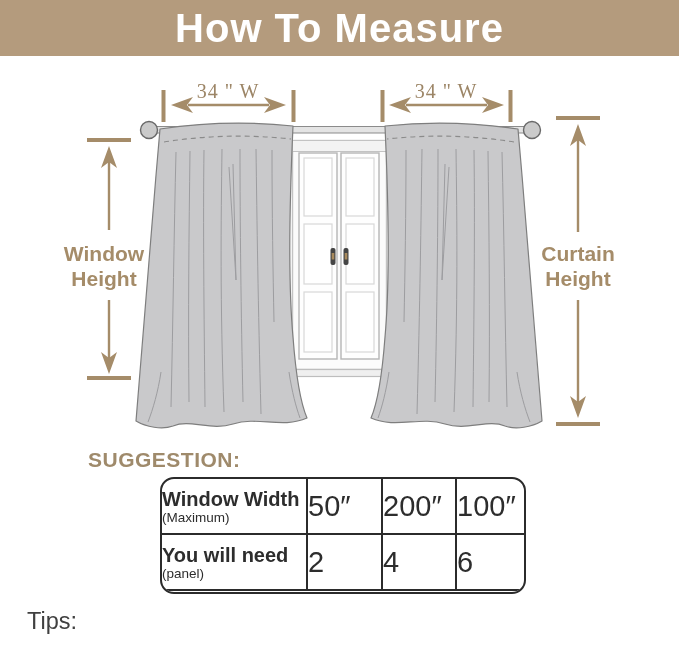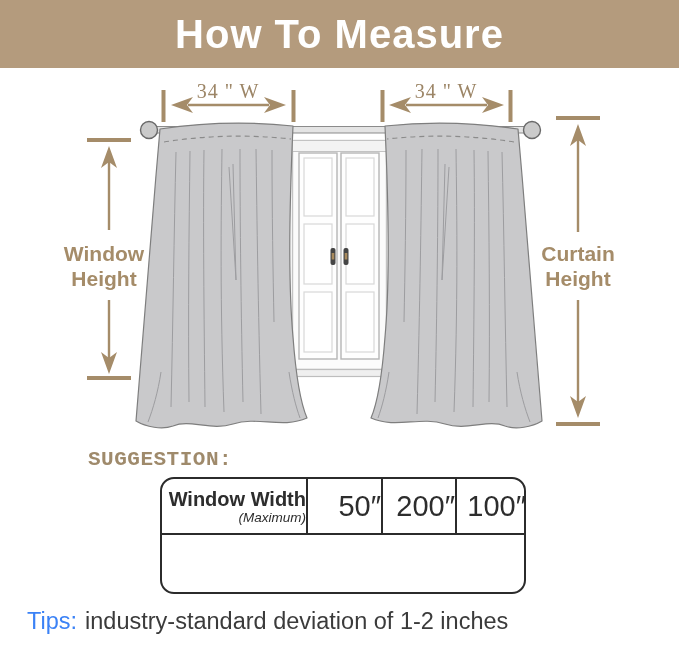--- a/index.html
+++ b/index.html
@@ -1,56 +1,56 @@
 <!DOCTYPE html>
 <html><head>
 <meta charset="utf-8">
 <style>
   html,body{margin:0;padding:0;}
   body{
     width:679px;height:668px;position:relative;overflow:hidden;
     background:#ffffff;font-family:"Liberation Sans",sans-serif;
   }
   .banner{
-    position:absolute;top:0;left:0;width:679px;height:68px;
+    position:absolute;top:0;left:0;width:679px;height:56px;
     background:#b49b7d;display:flex;align-items:center;justify-content:center;
   }
   .banner-title{
     color:#ffffff;font-size:40px;font-weight:bold;letter-spacing:1px;margin:0;
   }
   .diagram-svg{position:absolute;top:72px;left:0;}
   .measure-label{
     font-family:"Liberation Sans",sans-serif;font-size:21px;font-weight:bold;
     fill:#a58c69;
   }
   .width-label{
     font-family:"Liberation Serif",serif;font-size:20px;fill:#9c8566;letter-spacing:1px;
   }
   .suggestion-label{
     position:absolute;top:448px;left:88px;
-    font-size:21px;font-weight:bold;color:#9f8a6b;letter-spacing:0.5px;font-family:Liberation Mono, monospace;
+    font-size:21px;font-weight:bold;color:#9f8a6b;letter-spacing:0.5px;
   }
   .table-wrap{
     position:absolute;top:477px;left:160px;width:362px;height:113px;
     border:2.5px solid #2b2b2b;border-radius:14px;overflow:hidden;background:#fff;
   }
   .size-table{border-collapse:collapse;margin:-2px;width:366px;table-layout:fixed;}
   .size-table td{
-    border:2.5px solid #2b2b2b;text-align:right;vertical-align:middle;
+    border:2.5px solid #2b2b2b;text-align:left;vertical-align:middle;
     height:54px;padding:0;color:#2d2d2d;
   }
   .cell-label{font-size:20px;font-weight:bold;line-height:1.05;padding-top:2px;}
-  .cell-sub{font-size:13.5px;line-height:1.1;margin-top:1px;font-style:italic;}
+  .cell-sub{font-size:13.5px;line-height:1.1;margin-top:1px;}
   .cell-value{font-size:29px;}
   .tips{
     position:absolute;top:608px;left:27px;width:636px;
     display:flex;align-items:flex-start;
     font-size:23.5px;color:#3b3b3b;
   }
-  .tips-label{color:#3b82f6;margin-right:8px;white-space:nowrap;text-align:center;}
+  .tips-label{color:#404040;margin-right:22px;white-space:nowrap;text-align:center;}
   .tips-body{line-height:1.18;}
 </style>
 </head>
 <body>
 
 <div class="banner">
   <h1 class="banner-title">How To Measure</h1>
 </div>
 
 <svg class="diagram-svg" width="679" height="376" viewBox="0 0 679 376">
@@ -179,22 +179,30 @@
     <tbody>
         <tr>
       <td>
         <div class="cell-label">Window Width</div>
         <div class="cell-sub">(Maximum)</div>
       </td>
       <td class="cell-value">50″</td>
       <td class="cell-value">200″</td>
       <td class="cell-value">100″</td>
     </tr>
+    <tr>
+      <td>
+        <div class="cell-label">You will need</div>
+        <div class="cell-sub">(panel)</div>
+      </td>
+      <td class="cell-value">2</td>
+      <td class="cell-value">4</td>
+      <td class="cell-value">6</td>
+    </tr>
   </tbody>
     </table>
 </div>
 
 <div class="tips">
   <span class="tips-label">Tips:</span>
   <div class="tips-body">
-    <div>industry-standard deviation of 1-2 inches</div>
   </div>
 </div>
 
 </body></html>

